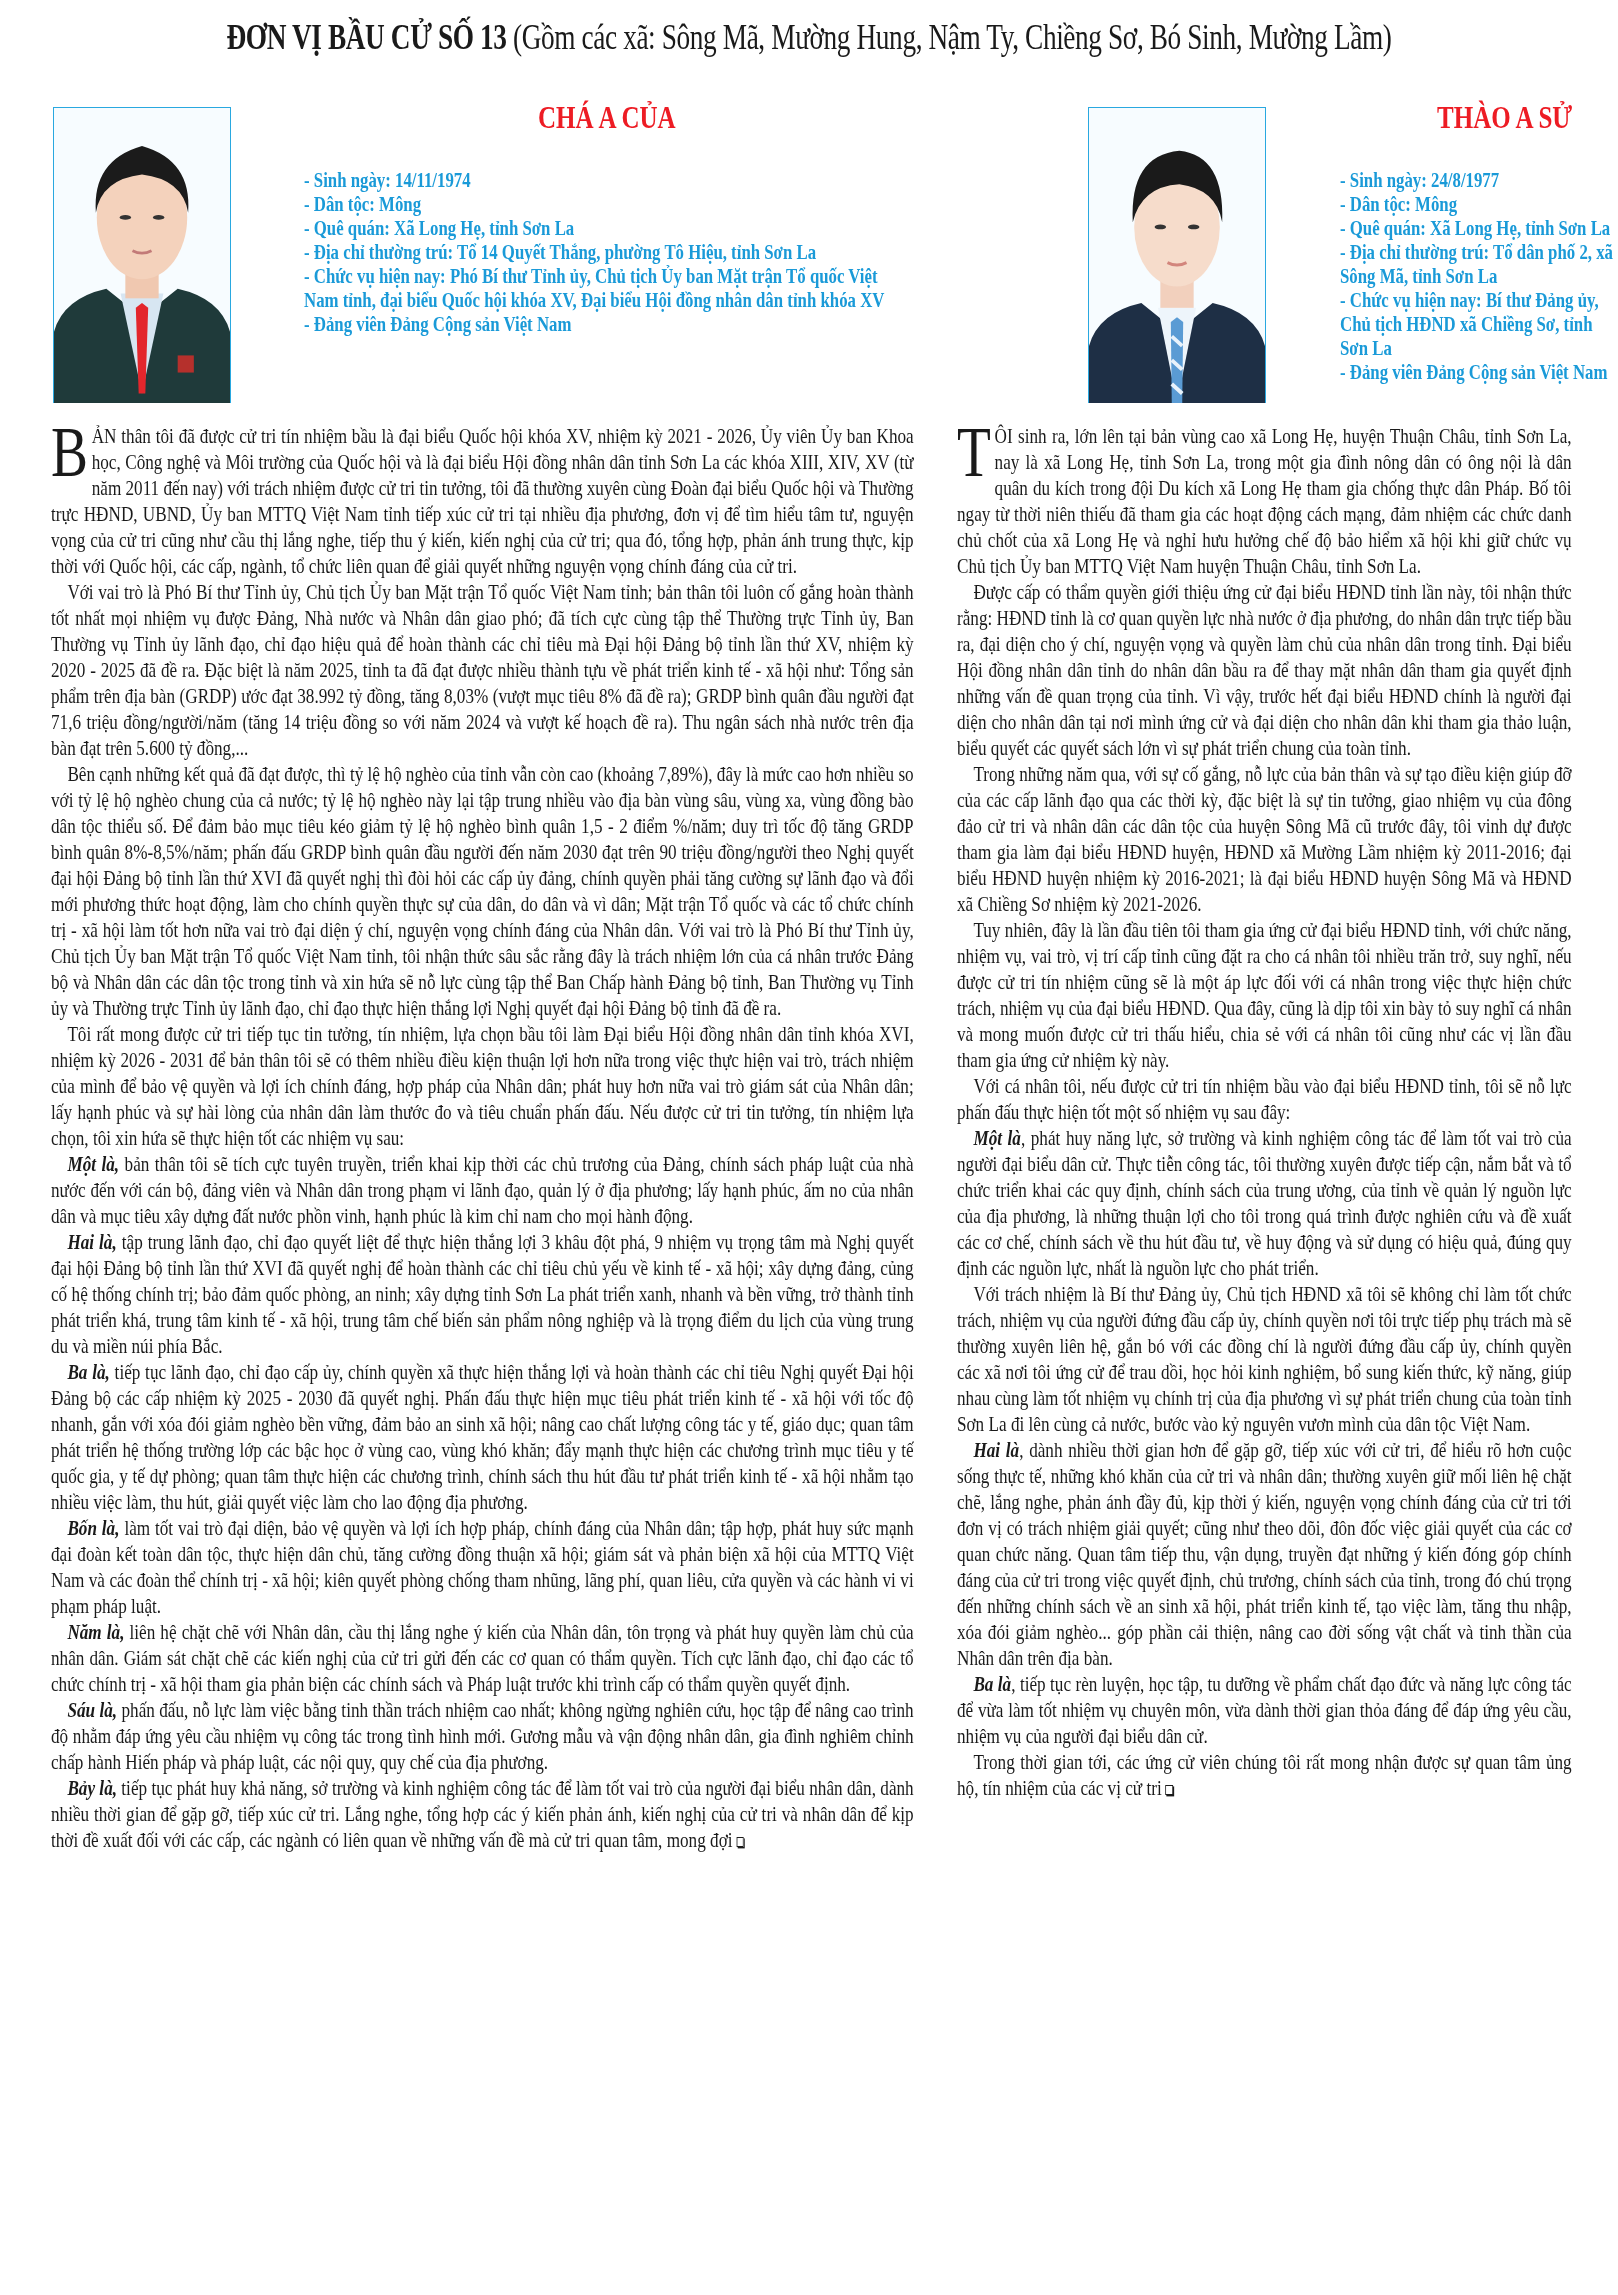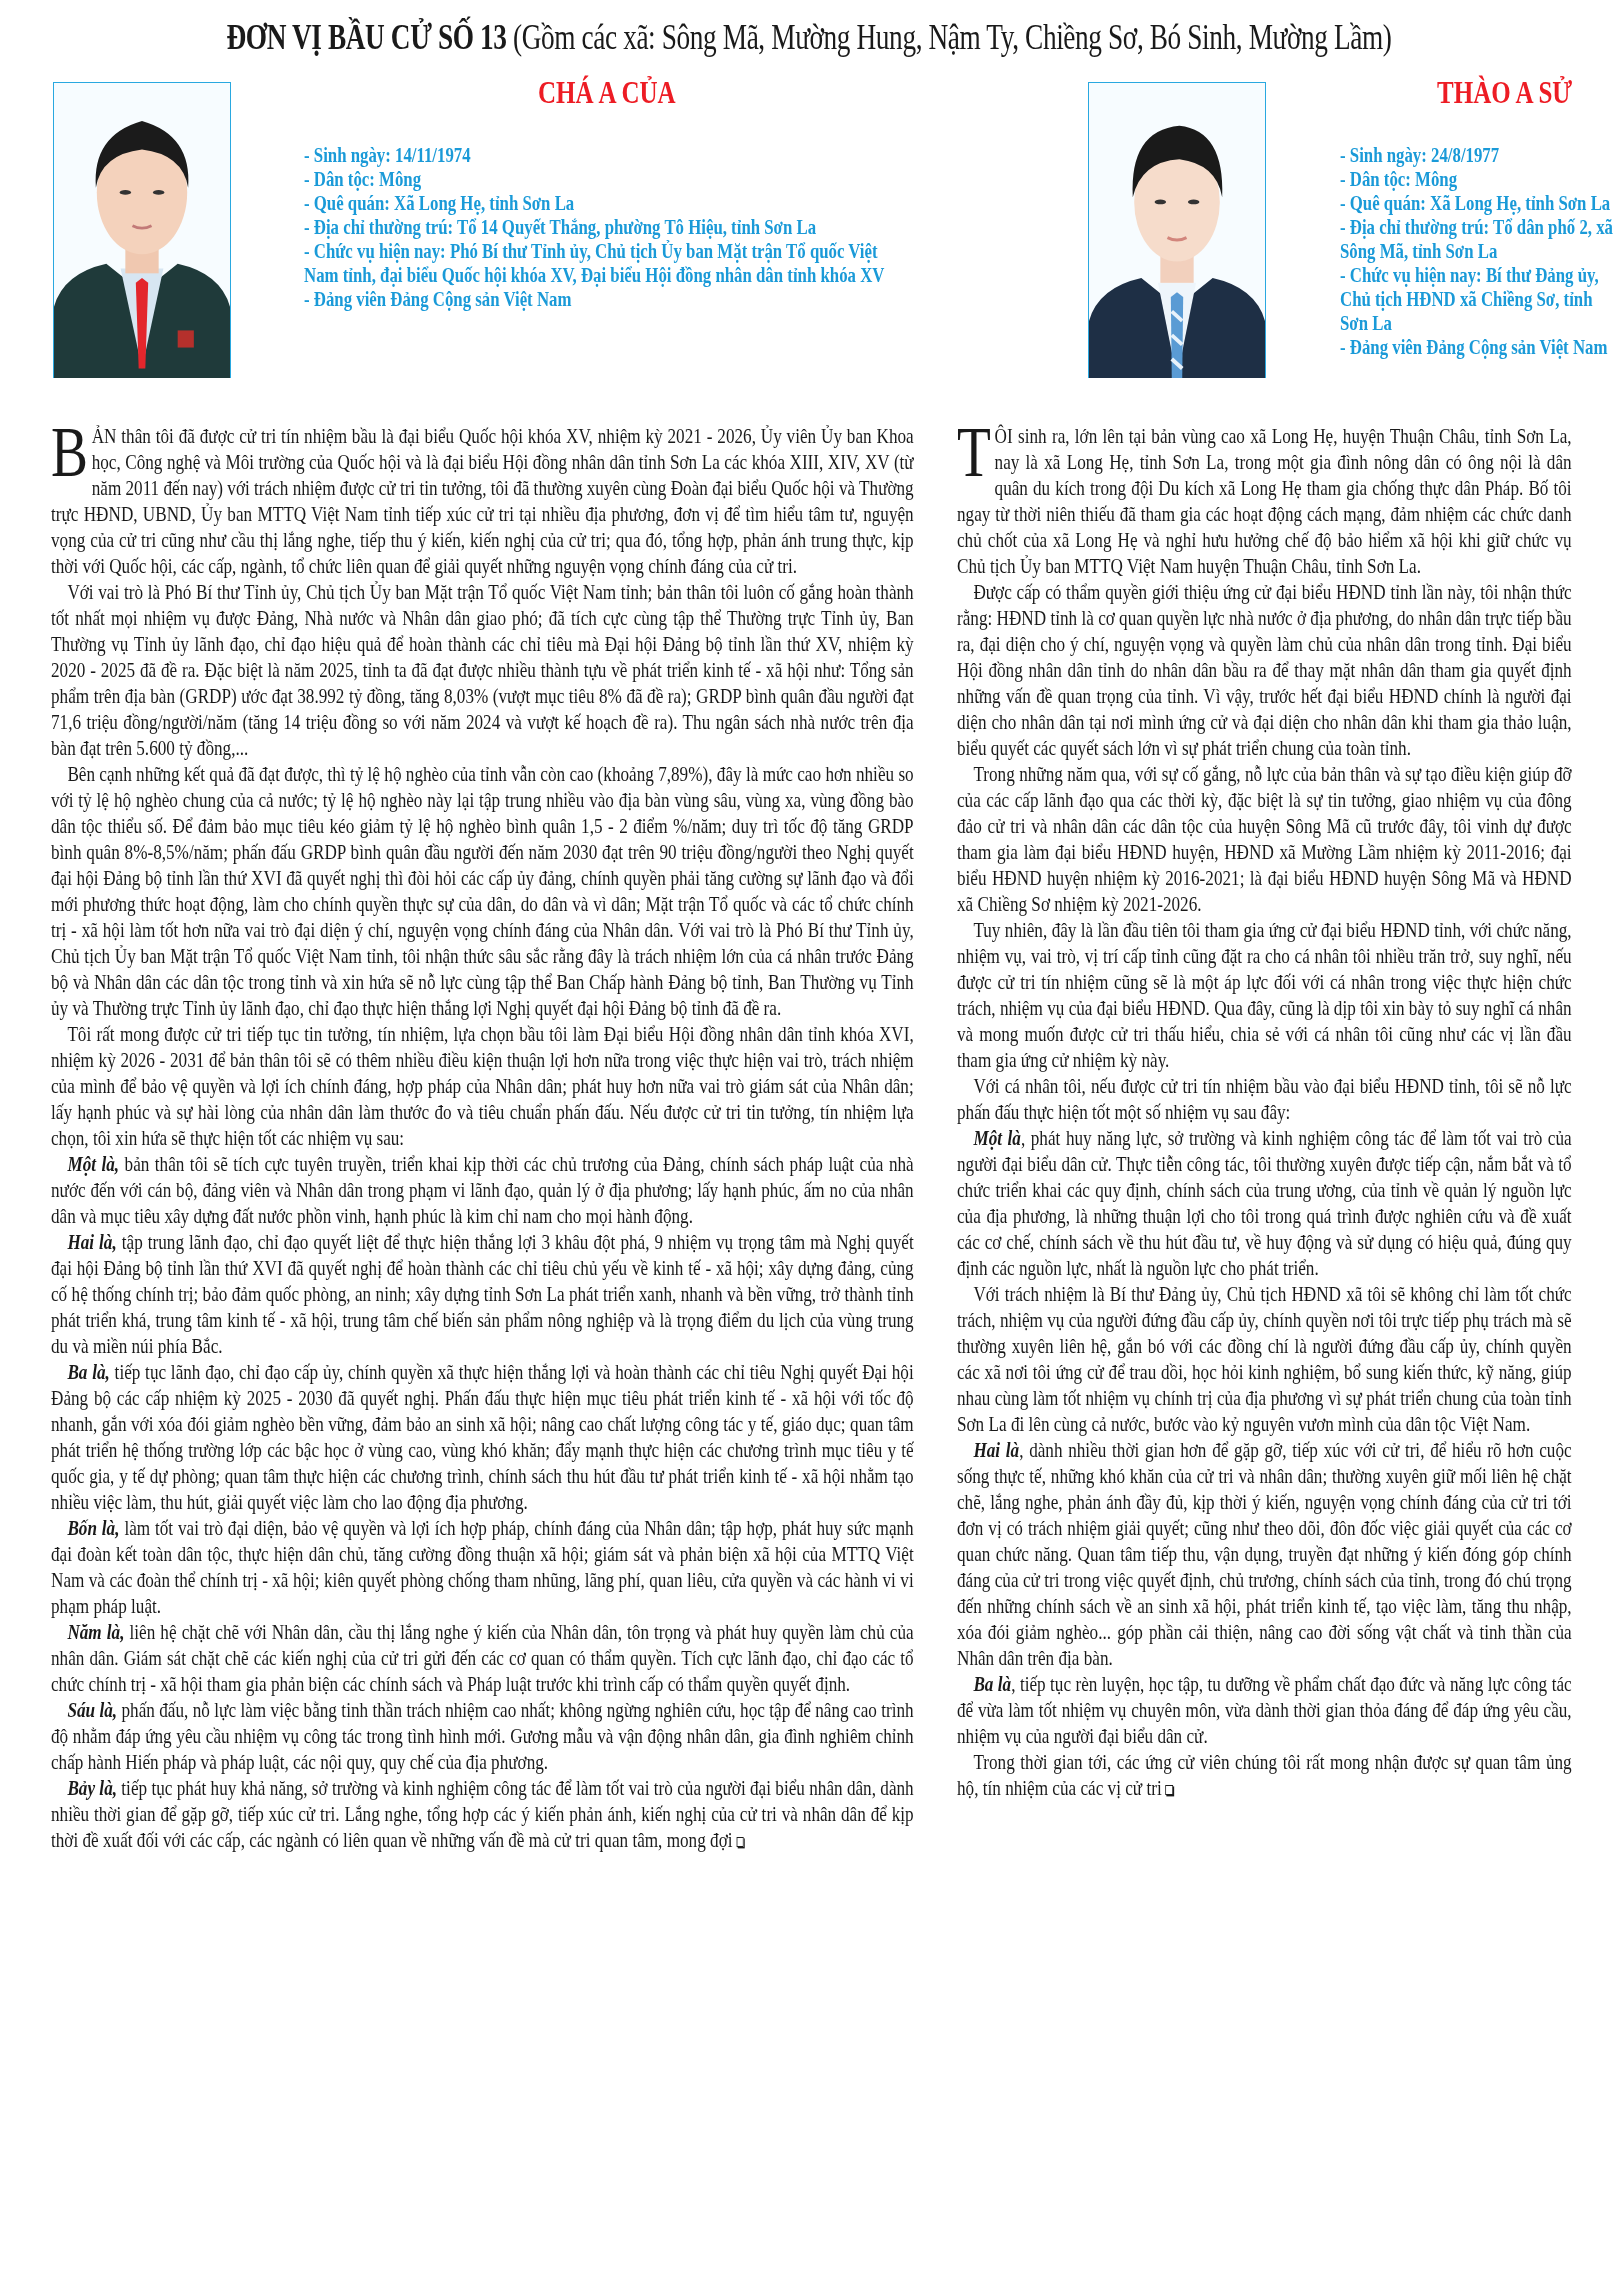--- a/index.html
+++ b/index.html
@@ -7,21 +7,21 @@
     width: 1618px; height: 2295px; position: relative; overflow: hidden;
     font-family: "Liberation Serif", "DejaVu Serif", serif; color: #1a1a1a;
   }
   .headline {
     position: absolute; left: 0; top: 8.6px; width: 1618px; text-align: center;
     font-size: 35px; line-height: 57px; letter-spacing: -0.5px;
     transform: scaleX(0.78); transform-origin: center top; white-space: nowrap;
   }
   .headline b { font-weight: bold; }
 
-  .profile { position: absolute; top: 72px; height: 305px; }
+  .profile { position: absolute; top: 97px; height: 305px; }
   .profile.left { left: 0; width: 934px; }
   .profile.right { left: 934px; width: 684px; }
   .photo {
     position: absolute; top: 9.5px; width: 176px; height: 295px;
     border: 1px solid #29a8e0; border-bottom: none; overflow: hidden;
     background: linear-gradient(#f4fbff, #dfeff8);
   }
   .profile.left .photo { left: 53px; }
   .profile.right .photo { left: 154px; }
   .photo svg { width: 100%; height: 100%; display: block; }

